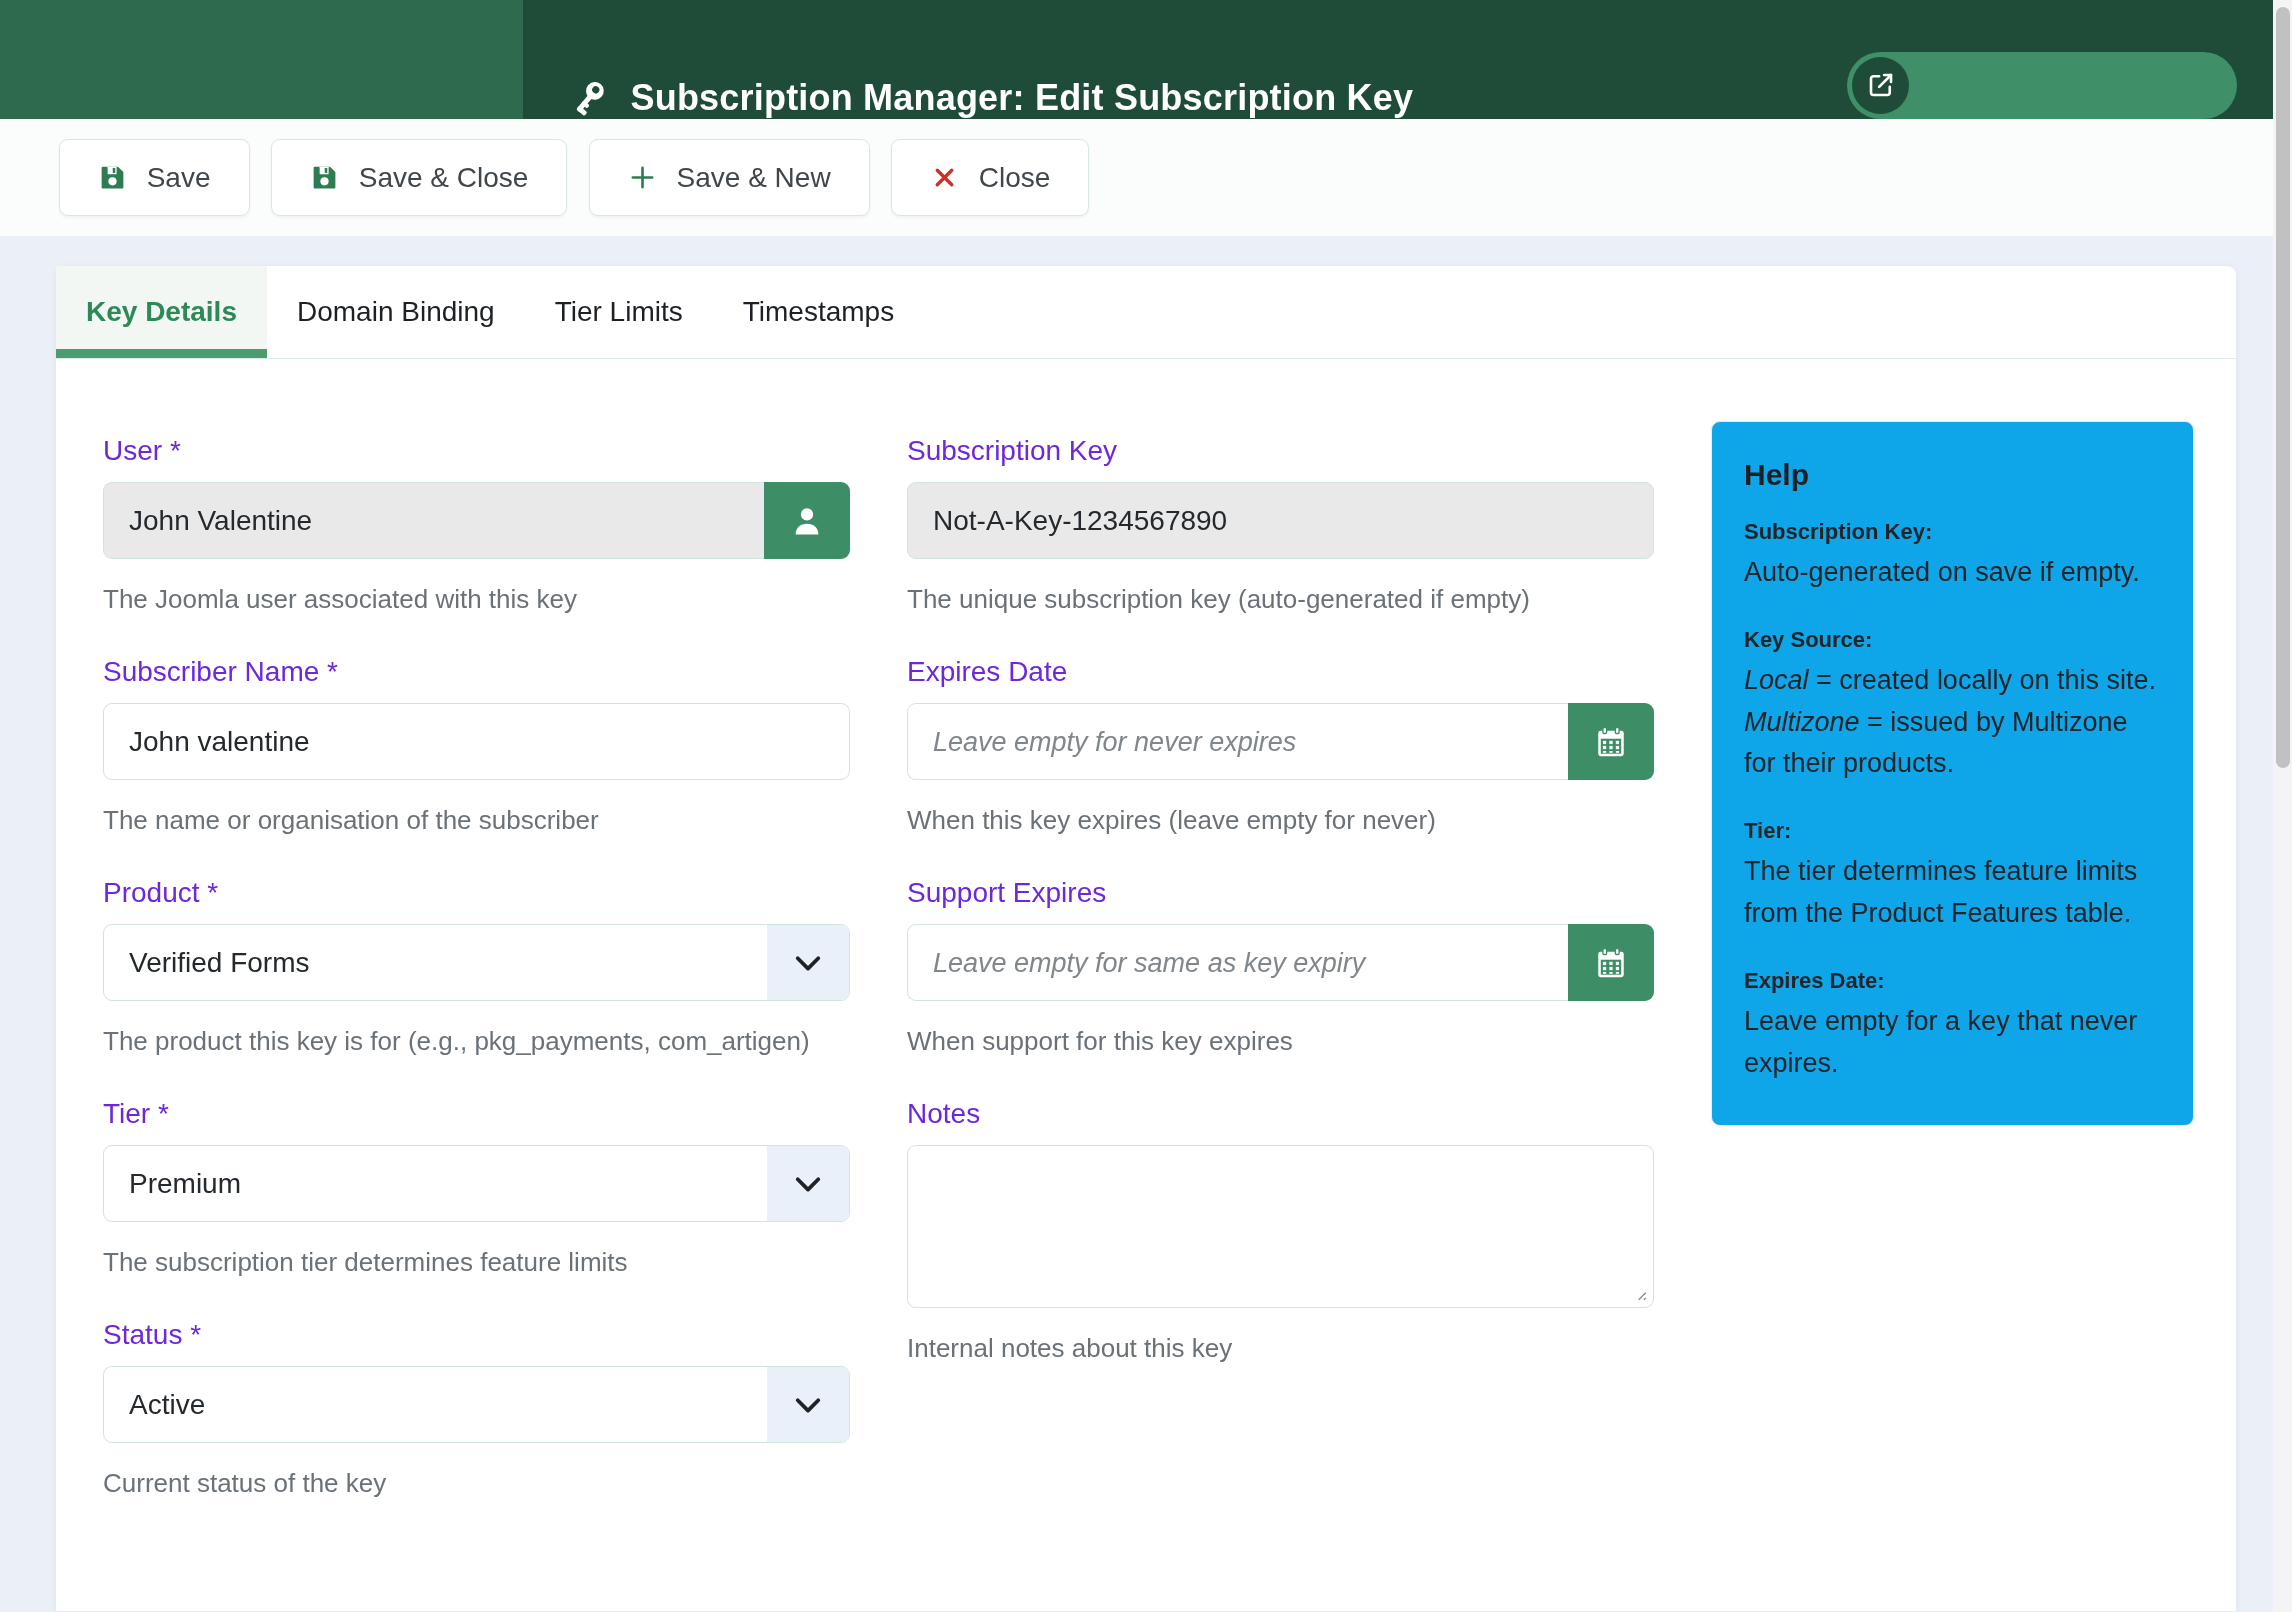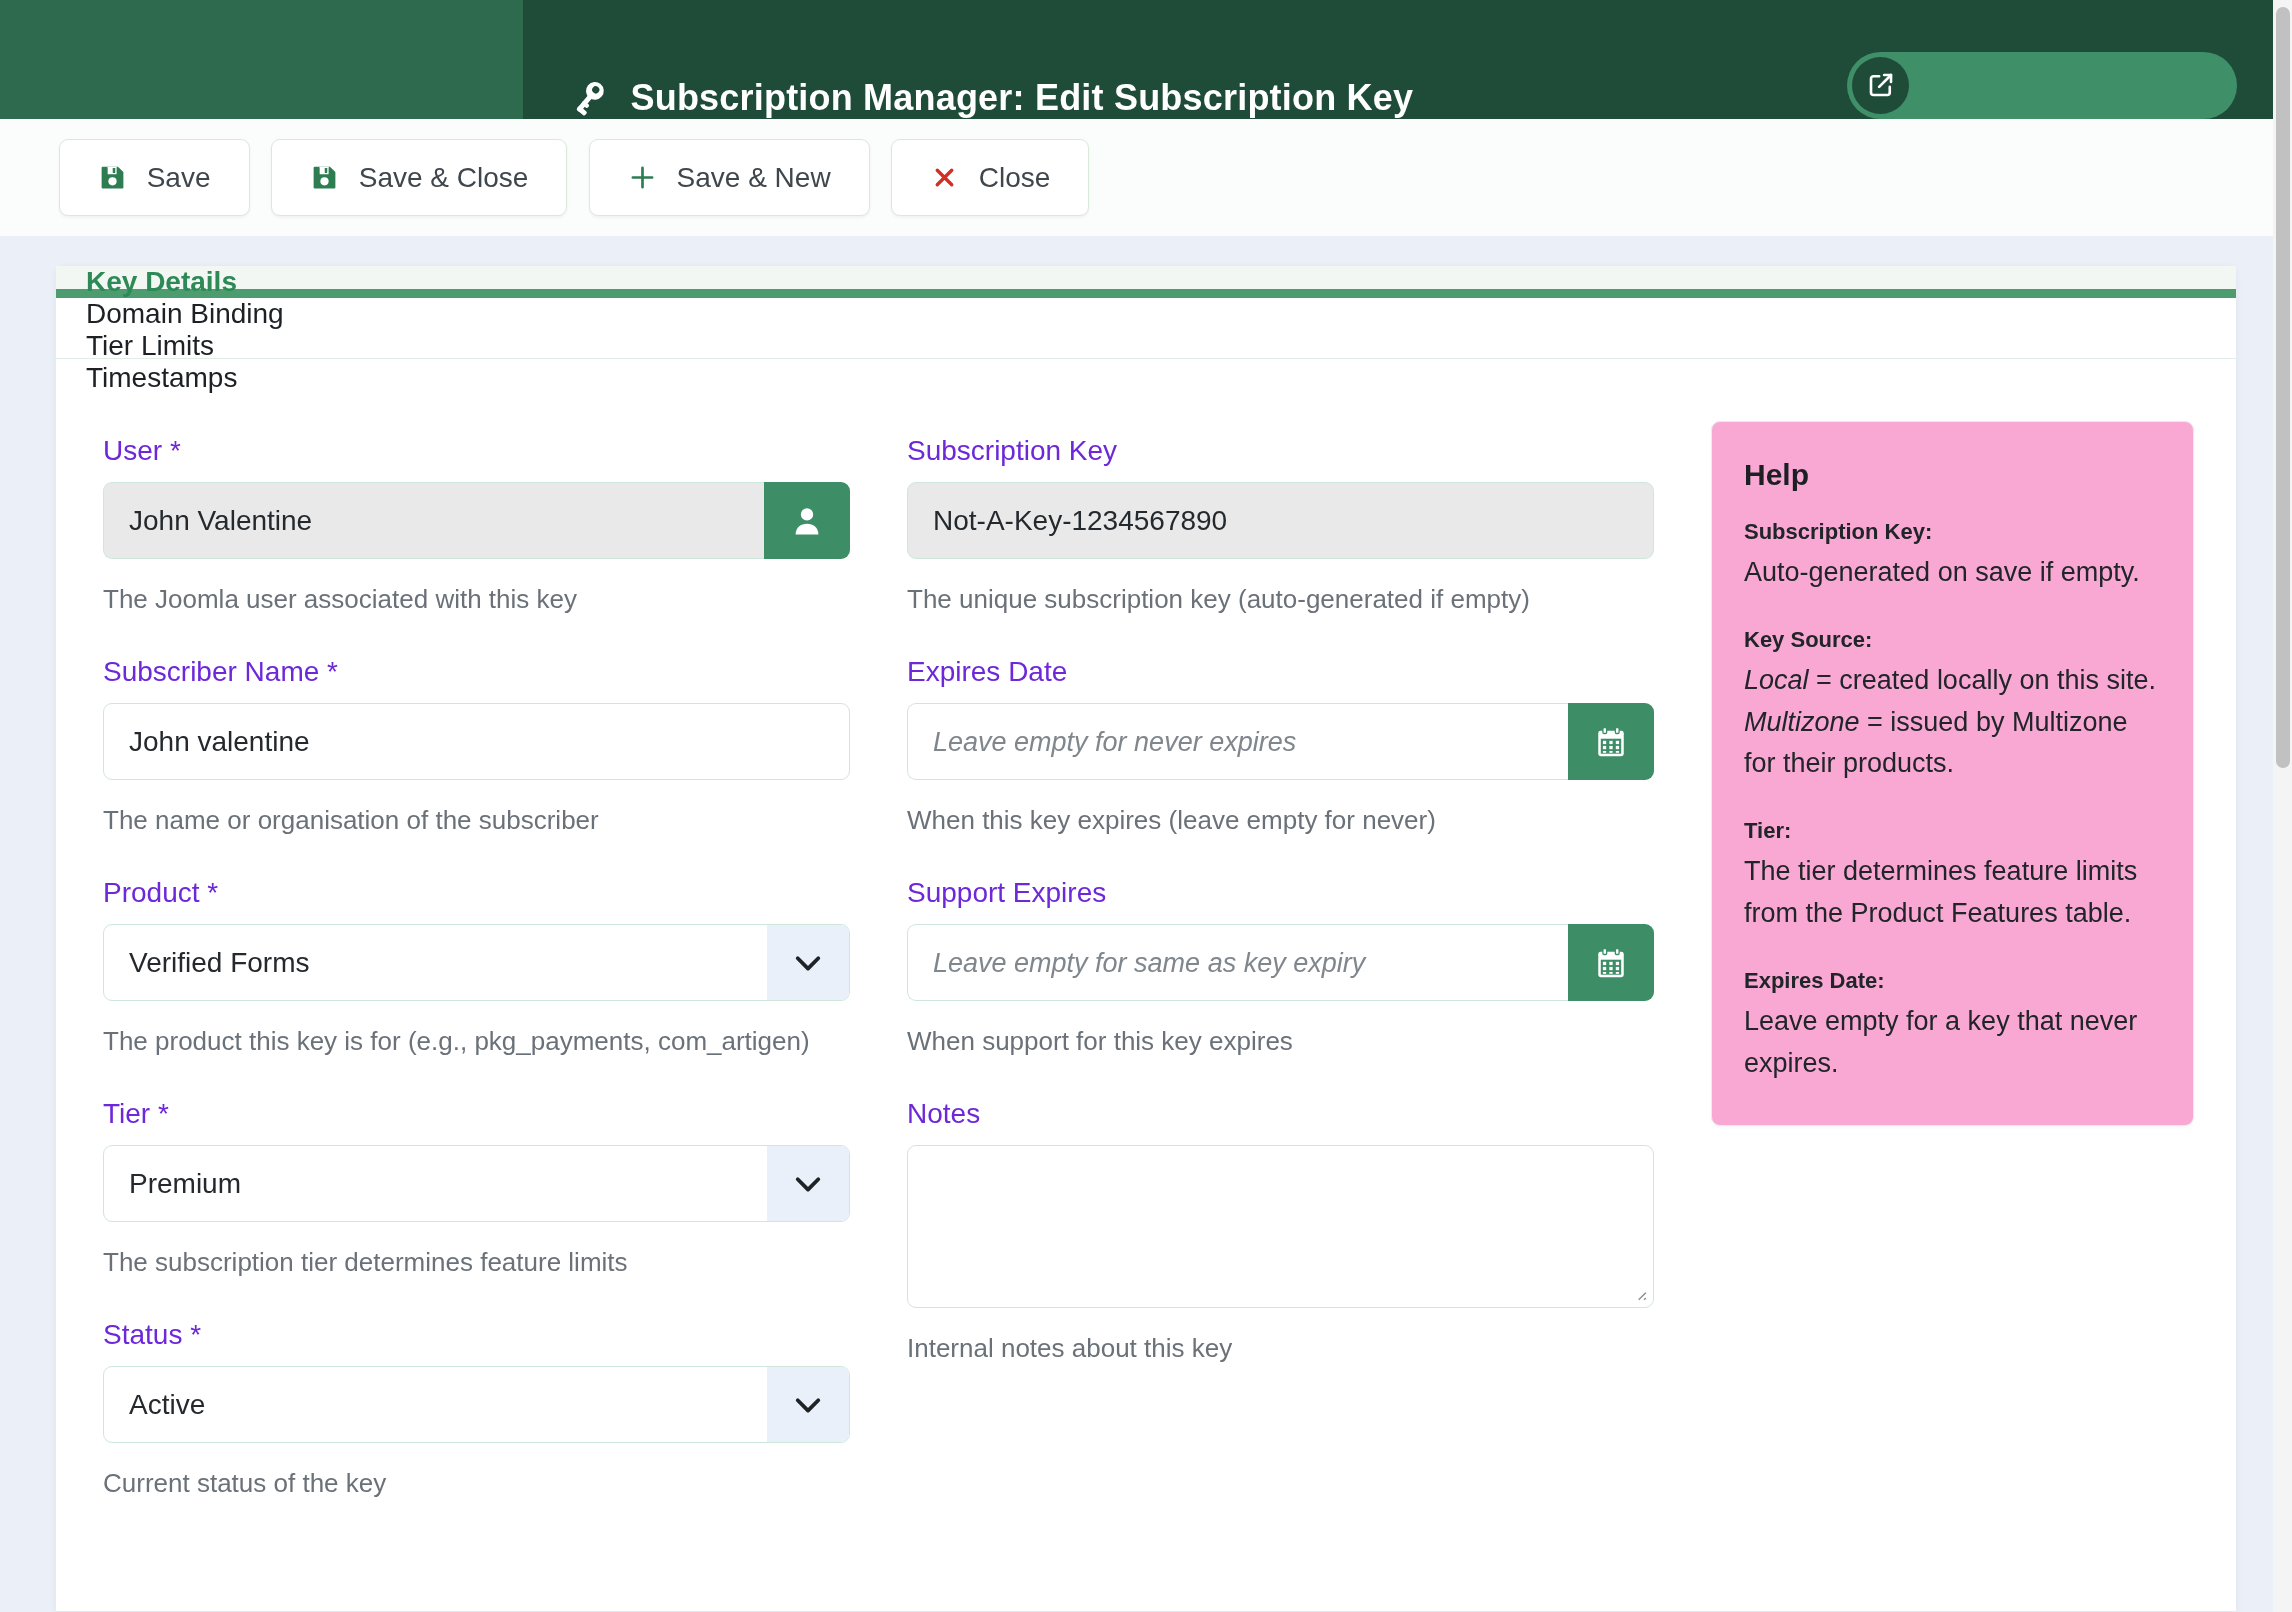--- a/index.html
+++ b/index.html
@@ -22,21 +22,21 @@
   
   .toolbar { height:117px; background:#fbfcfc; display:flex; align-items:center; padding-left:59px; gap:21.5px; }
   .tb-btn { height:77px; padding:0 38px; display:flex; align-items:center; gap:19.7px; background:#ffffff; border:1.8px solid #d9e9de; border-radius:9px; font-size:28px; color:#3f464c; font-family:inherit; cursor:pointer; box-shadow:0 1.8px 2.7px rgba(40,80,60,0.05); }
   .tb-btn svg { width:29px; height:29px; flex:none; }
 
   
   .main-bg { background:#ebeff7; height:1376px; padding:30px 56px 0 56px; }
   .card { background:#ffffff; width:2180px; border-radius:9px 9px 0 0; box-shadow:0 1.8px 7.2px rgba(30,50,80,0.06); height:1345px; }
 
   
-  .tabs { display:flex; height:93px; border-bottom:1.8px solid #e0ede4;flex-direction:column; }
+  .tabs { display:flex; height:93px; border-bottom:1.8px solid #e0ede4; }
   .tab { display:flex; align-items:center; padding:0 30px; font-size:28px; color:#1d2125; cursor:pointer; }
   .tab.active { background:#f2f7f3; color:#2d8a57; font-weight:700; box-shadow:inset 0 -9px 0 #4c9c70; }
 
   
   .form-area { display:flex; padding:76px 36px 0 47px; gap:57px; }
   .col { width:747px; flex:none; }
   .field { margin-bottom:41px; }
   .field-label { display:block; font-size:28px; font-weight:500; color:#6d28d9; margin-bottom:15px; }
   .input, .select-box { width:100%; height:77px; border:1.8px solid #cfe7da; border-radius:9px; background:#ffffff; font-size:28px; color:#24292e; padding:12px 25px; font-family:inherit; }
   .input.readonly { background:#e9e9e9; }
@@ -49,21 +49,21 @@
 
   .select-box { display:flex; align-items:center; position:relative; padding-right:107px; overflow:hidden; cursor:pointer;text-align:right; }
   .select-caret-zone { position:absolute; top:0; right:0; bottom:0; width:82px; background:#e9f0fa; display:flex; align-items:center; justify-content:center; }
   .select-caret-zone svg { width:38px; height:38px; }
 
   .notes-area { position:relative; width:100%; height:163px; }
   .notes-area textarea { width:100%; height:100%; border:1.8px solid #cfe7da; border-radius:9px; resize:none; font-family:inherit; font-size:28px; padding:16px 21.5px; color:#24292e; background:#fff; }
   .resize-handle { position:absolute; right:5.4px; bottom:5.4px; width:21.5px; height:21.5px; pointer-events:none; }
 
   
-  .help-panel { width:483px; flex:none; border:1.8px solid #ececec; border-radius:9px; background:#f9a8d4; padding:36px 32px 41px 32px; align-self:flex-start; margin-top:-14.3px; box-shadow:0 1.8px 3.6px rgba(0,0,0,0.03); }
+  .help-panel { width:483px; flex:none; border:1.8px solid #ececec; border-radius:9px; background:#0ea5e9; padding:36px 32px 41px 32px; align-self:flex-start; margin-top:-14.3px; box-shadow:0 1.8px 3.6px rgba(0,0,0,0.03); }
   .hp-title { font-size:30px; font-weight:700; color:#1c2024; margin-bottom:27px; }
   .help-section { margin-bottom:34px; }
   .help-section:last-child { margin-bottom:0; }
   .hh { font-size:22px; font-weight:700; color:#212529; margin-bottom:7.2px; }
   .hb { font-size:27px; color:#212529; line-height:1.53; }
   .hb i { font-style:italic; }
 
   
   .scrollbar-track { position:absolute; top:0; right:0; width:19.7px; height:1612px; background:#f4f4f4; }
   .scrollbar-thumb { position:absolute; top:7.2px; right:2.7px; width:14.3px; height:761px; background:#c1c1c1; border-radius:7.2px; }

